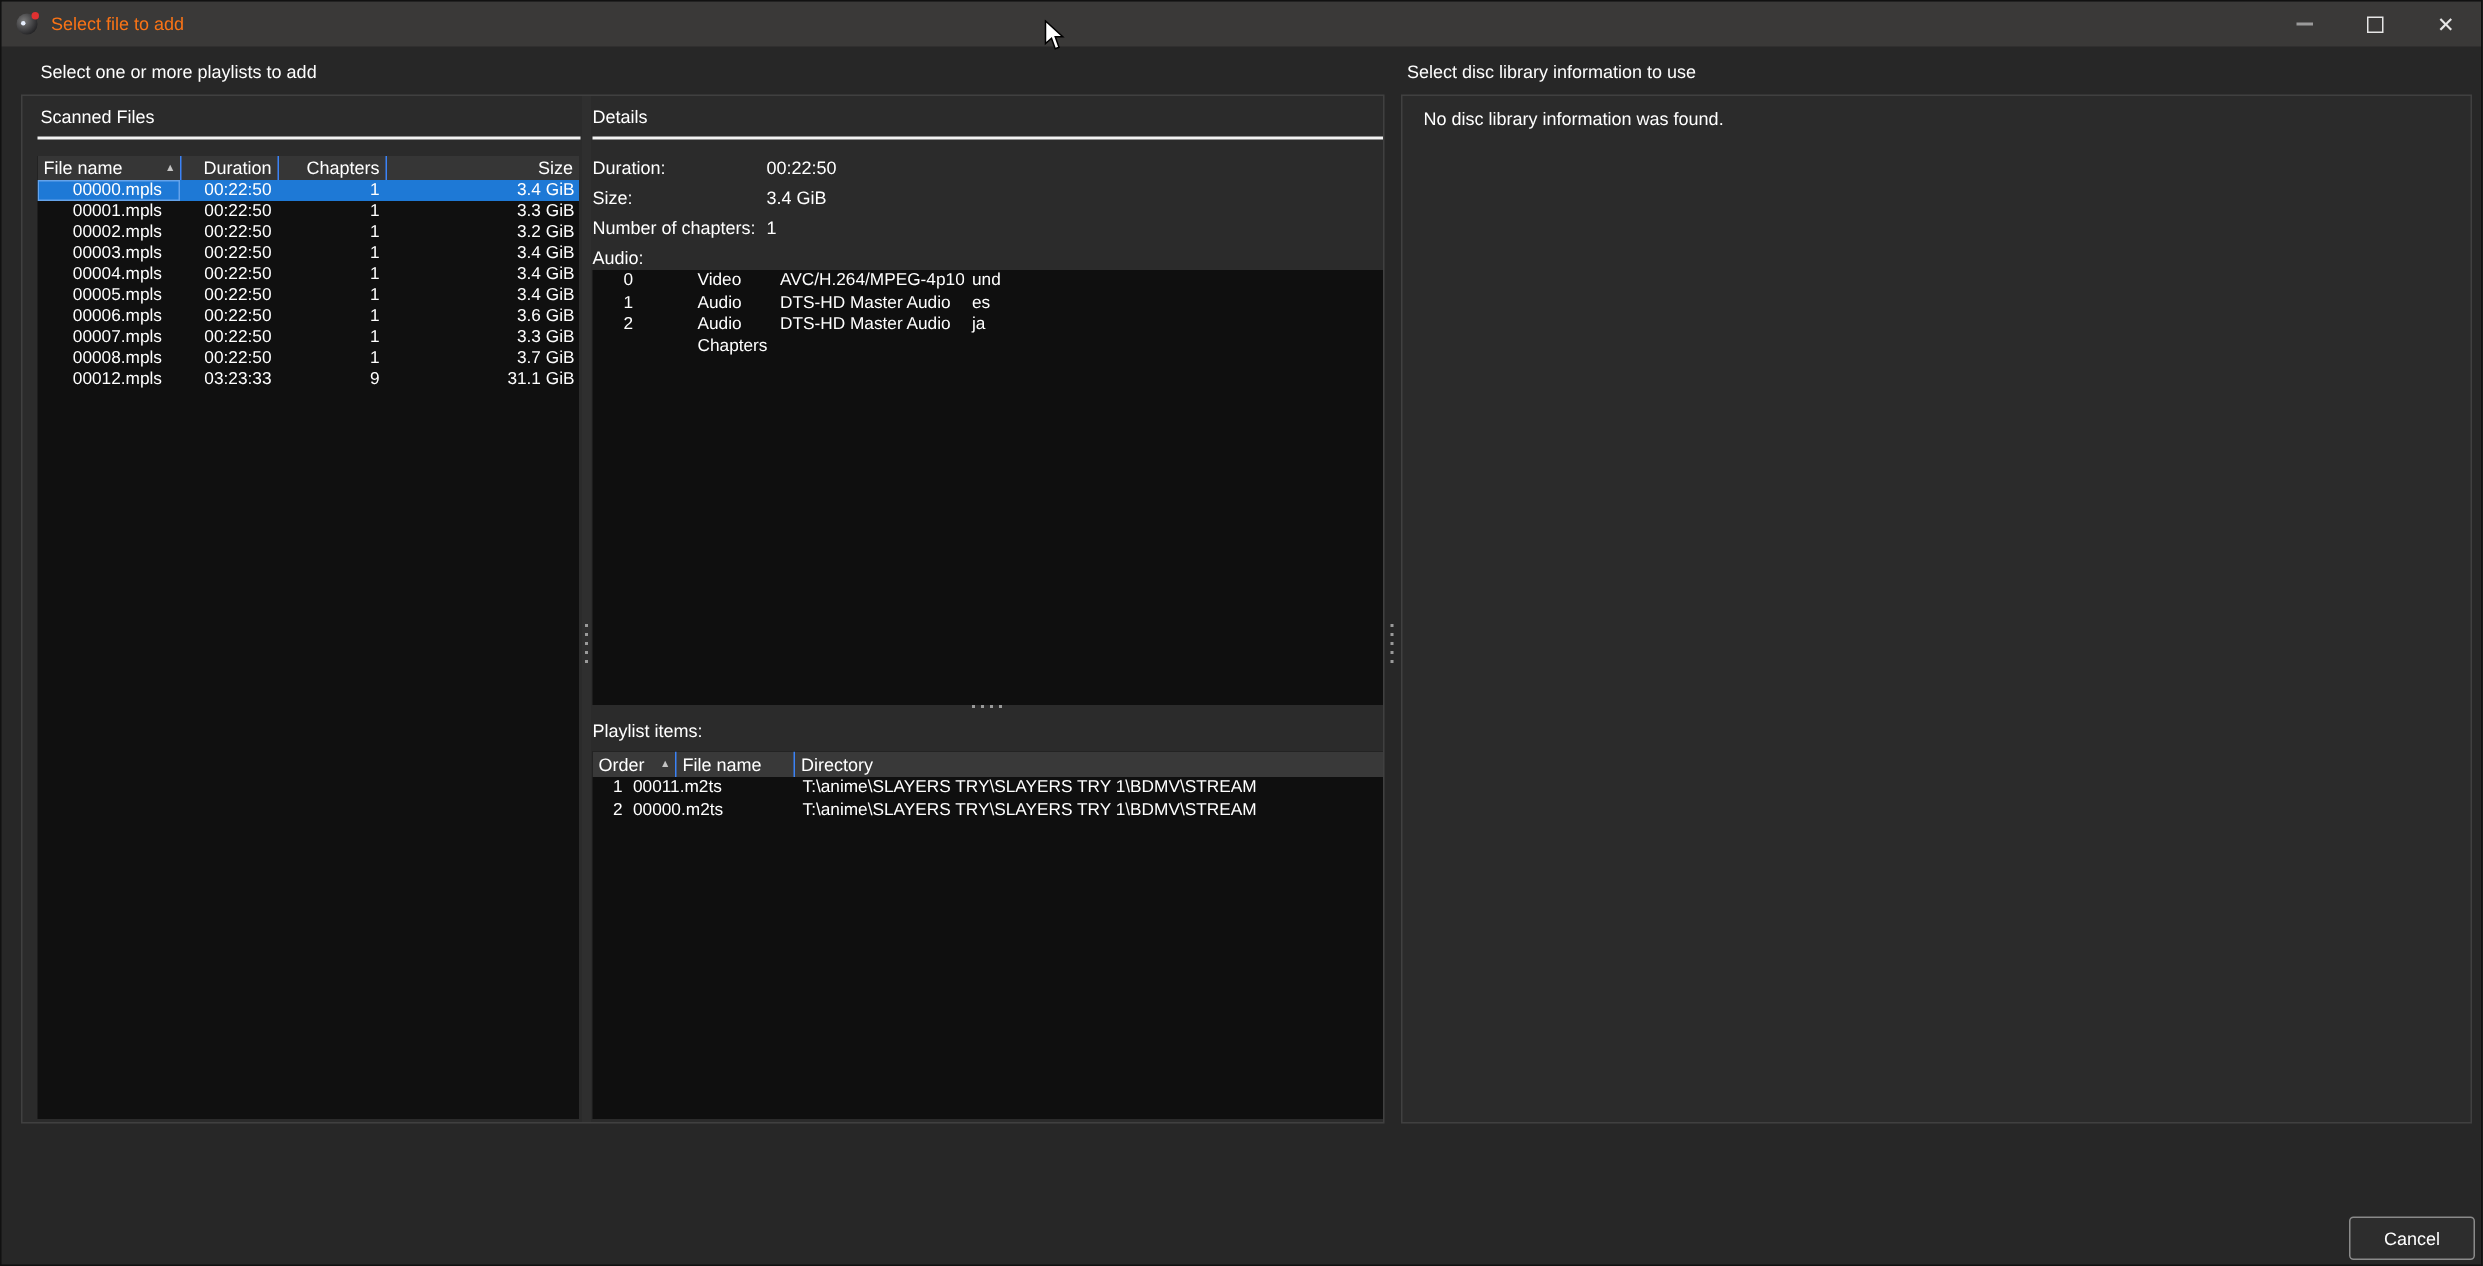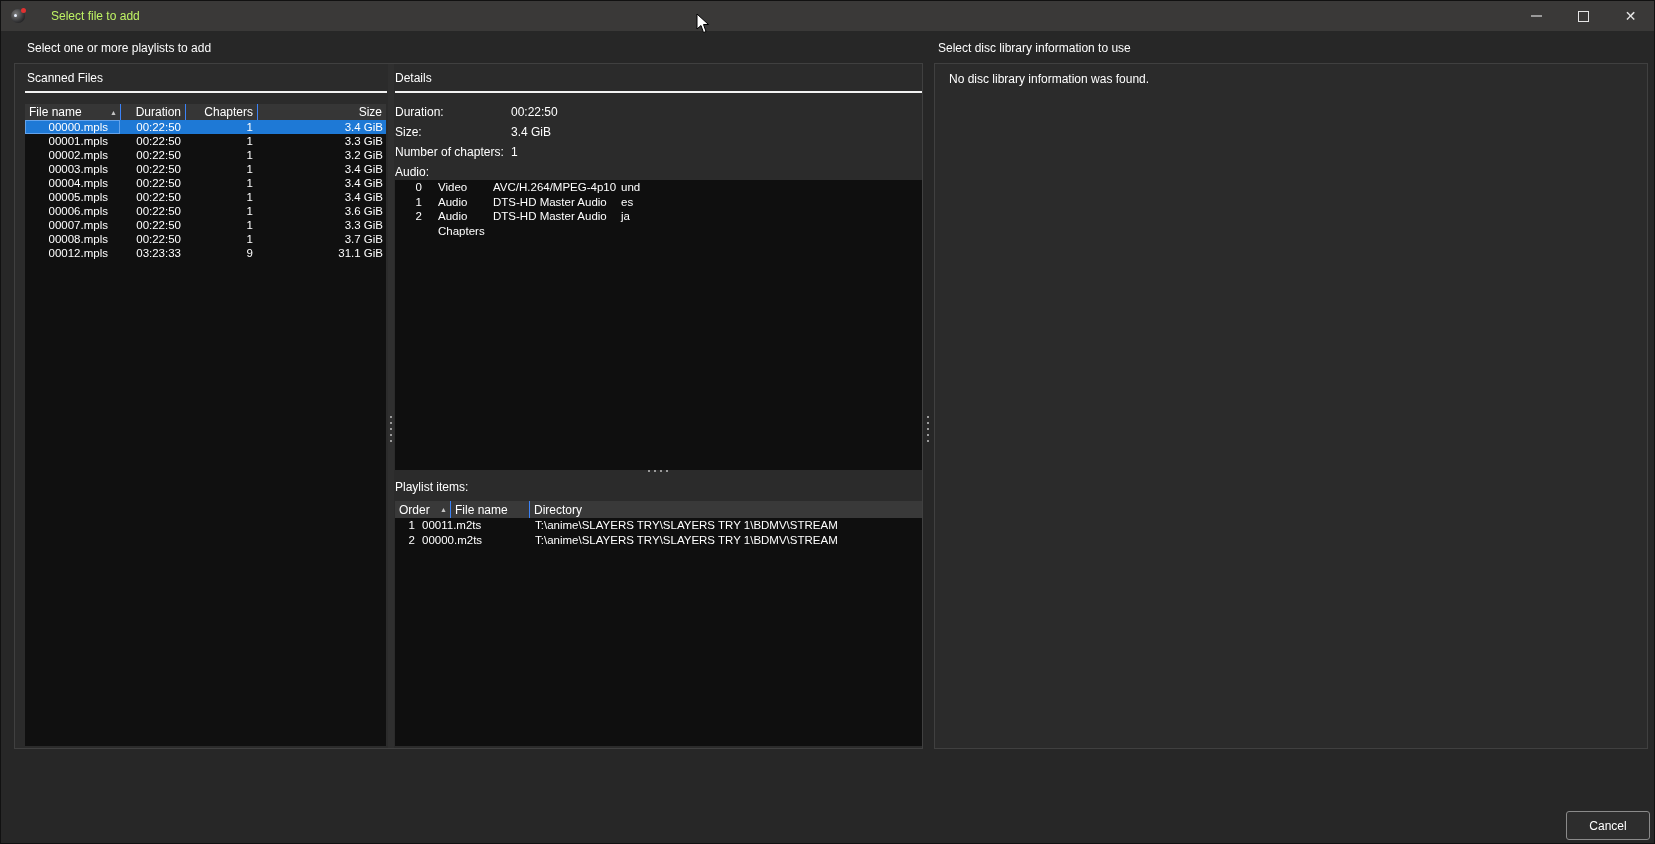--- a/index.html
+++ b/index.html
@@ -15,21 +15,21 @@
     position:absolute; left:0; top:0; right:0; height:30px;
     background:#3a3938; display:flex; align-items:center;
   }
   .app-icon { position:relative; width:16px; height:16px; margin-left:10px; }
   .app-icon .sphere {
     position:absolute; left:0; top:1px; width:14px; height:14px; border-radius:50%;
     background:radial-gradient(circle at 35% 35%, #7a7a7a, #3a3a3c 55%, #141416 90%);
   }
   .app-icon .red-dot { position:absolute; right:1px; top:0; width:5px; height:5px; border-radius:50%; background:#e03131; }
   .app-icon .glint { position:absolute; left:3px; top:6px; width:3px; height:3px; border-radius:50%; background:#e8f0ff; }
-  .title-text { margin-left:24px; font-size:12px; color:#bef264; }
+  .title-text { margin-left:7px; font-size:12px; color:#f97316; }
   .win-controls { position:absolute; right:0; top:0; height:30px; display:flex; }
   .win-btn { width:47px; height:30px; display:flex; align-items:center; justify-content:center; }
   .glyph-min { width:11px; height:2px; background:#9a9a9a; }
   .glyph-max { width:11px; height:11px; border:1.5px solid #e6e6e6; }
   .glyph-close { font-size:14px; color:#e6e6e6; line-height:1; }
   
   .panel-label { position:absolute; top:40px; font-size:12px; color:#fdfdfd; }
   #label-playlists { left:26px; }
   #label-disclib { left:937px; }
   
@@ -92,21 +92,21 @@
   
   #tracks-table { left:380px; top:116px; width:527px; height:290px; background:#0f0f0f; }
   #tracks-table .thead { height:16px; background:#2f2f2f; }
   #tracks-table .tr { height:14.5px; line-height:14.5px; }
   #tracks-table .c0 { width:36px; }
   #tracks-table .c1 { width:55px; }
   #tracks-table .c2 { width:130px; }
   #tracks-table .c3 { flex:1; }
   #tracks-table .th.c0 { justify-content:flex-end; }
   #tracks-table .td.c0 { text-align:right; padding-right:9px; }
-  #tracks-table .td.c1, #tracks-table .th-label-c1 { padding-left:7px; }
+  #tracks-table .td.c1, #tracks-table .th-label-c1 { padding-left:7px;margin-left:27px; }
   #tracks-table .td.c2 { padding-left:7px; }
   #tracks-table .td.c3 { padding-left:5px; }
   
   #playlist-table { left:380px; top:437px; width:527px; bottom:2px; background:#0f0f0f; }
   #playlist-table .thead { height:17px; background:#393939; }
   #playlist-table .tr { height:14.5px; line-height:14.5px; }
   #playlist-table .th.c0 { width:55px; justify-content:space-between; }
   #playlist-table .th.c1 { width:79px; }
   #playlist-table .th.c2 { flex:1; }
   #playlist-table .td.c0 { width:20px; text-align:right; }

